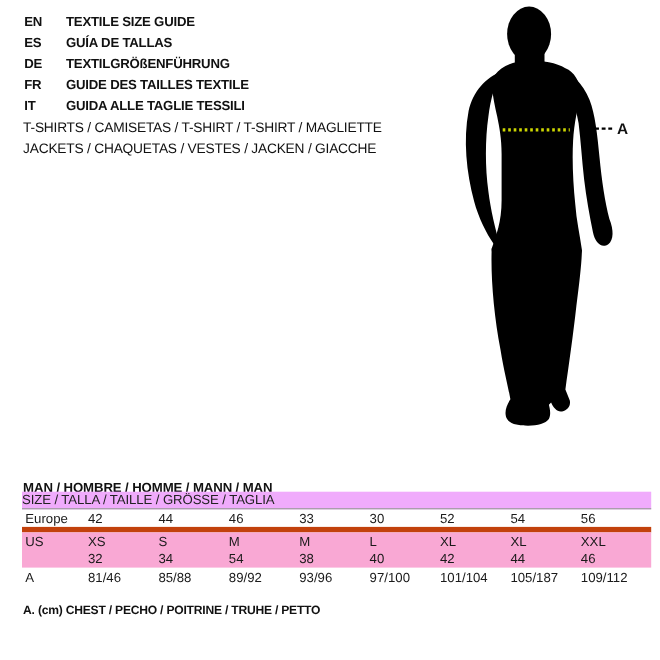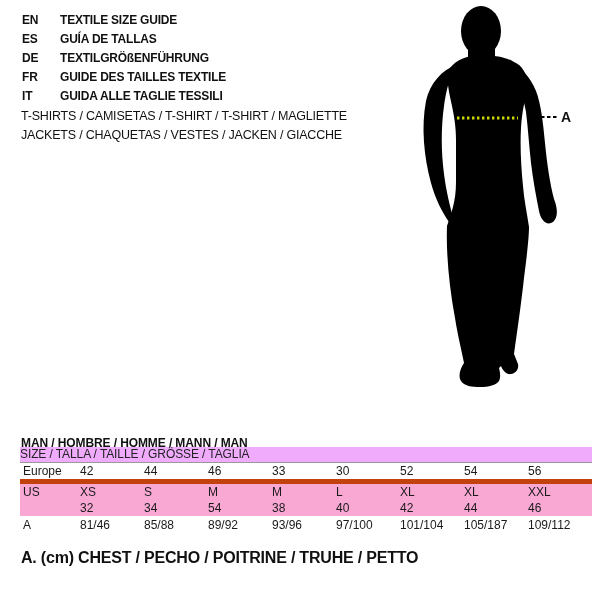--- a/index.html
+++ b/index.html
@@ -33,21 +33,21 @@
     padding-left:0;border-bottom:1px solid #9a9a9a;letter-spacing:-0.1px;
   }
   .t-row{display:grid;grid-template-columns:60px repeat(8,64px);align-items:center;height:16px;}
   .t-row.row-a{height:17px;}
   .t-row.row-europe{border-bottom:5px solid #c2410c;}
   .t-row.striped{background:#f9a8d4;}
   .t-row .td{color:#1a1a1a;}
   .t-row .td.label{text-align:left;padding-left:3px;}
 
   
-  .footnote{left:21px;top:549px;font-size:16px;font-weight:bold;letter-spacing:-0.2px;}
+  .footnote{left:21px;top:549px;font-size:11px;font-weight:bold;letter-spacing:-0.2px;}
 </style>
 </head>
 <body>
 
 <div class="abs lang-list">
   <div class="lang-row">
     <span class="lang-code">EN</span>
     <span>TEXTILE SIZE GUIDE</span>
   </div>
   <div class="lang-row">

